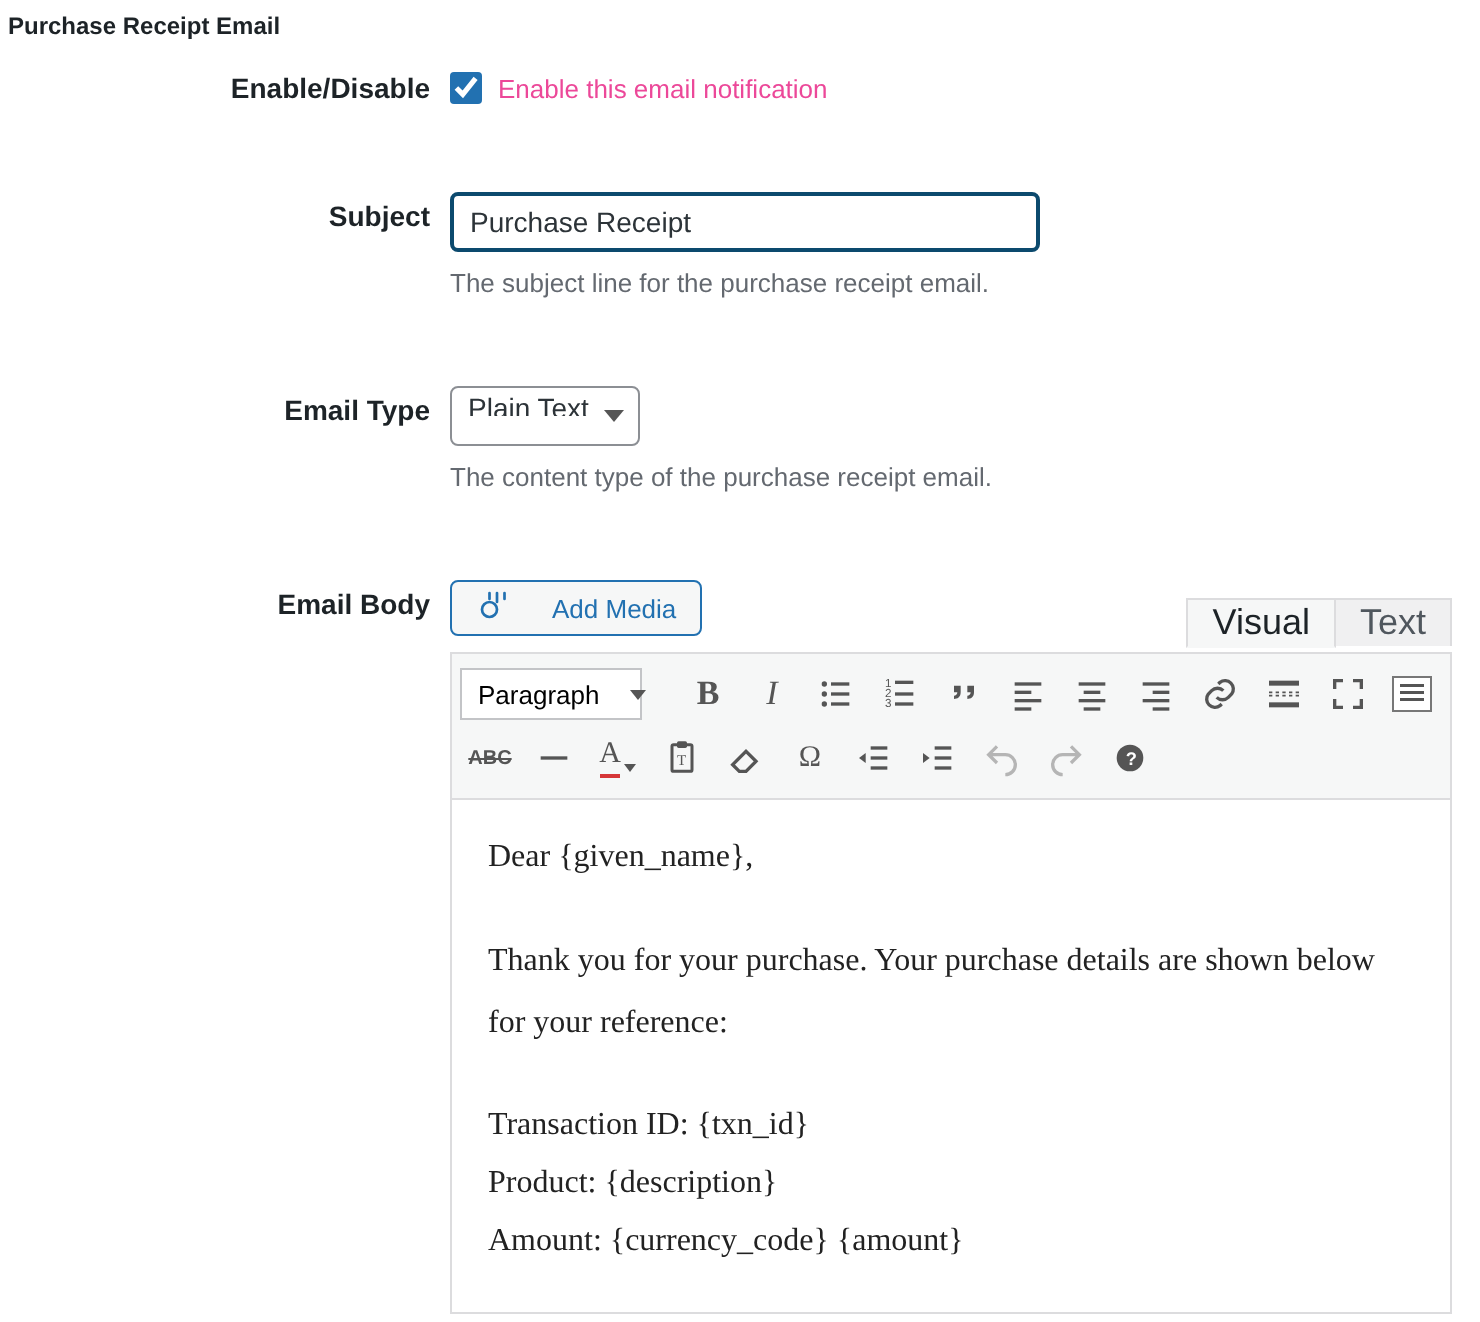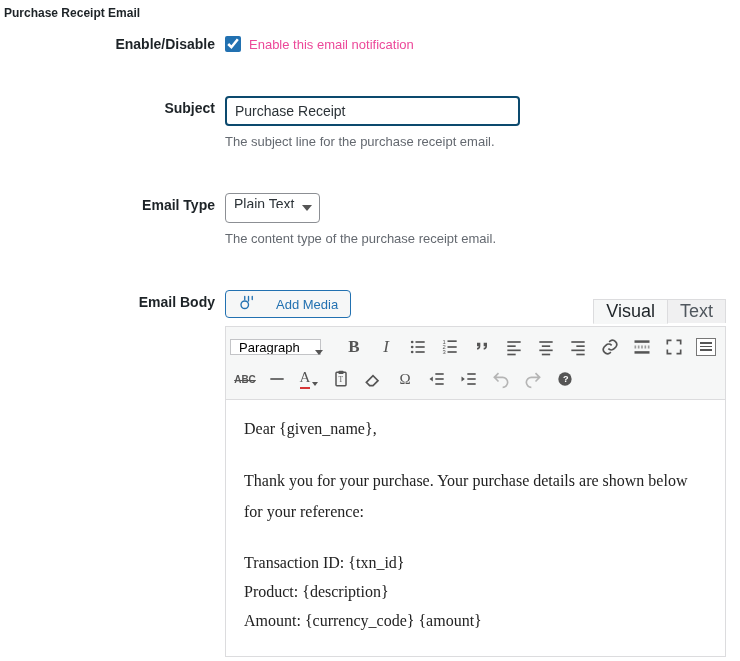--- a/index.html
+++ b/index.html
@@ -164,21 +164,21 @@
     display: flex;
     align-items: center;
     gap: 2px;
     flex-wrap: nowrap;
     padding: 2px 0;
   }
   .format-select {
     border: 1px solid #c3c4c7;
     background: #fff;
     font-size: 13px;
-    height: 16px;
+    height: 26px;
     padding: 0 20px 0 8px;
     appearance: none;
     margin-right: 8px;
   }
   .format-wrap {
     display: inline-block;
     position: relative;
     margin-right: 8px;
   }
   .format-wrap::after {

